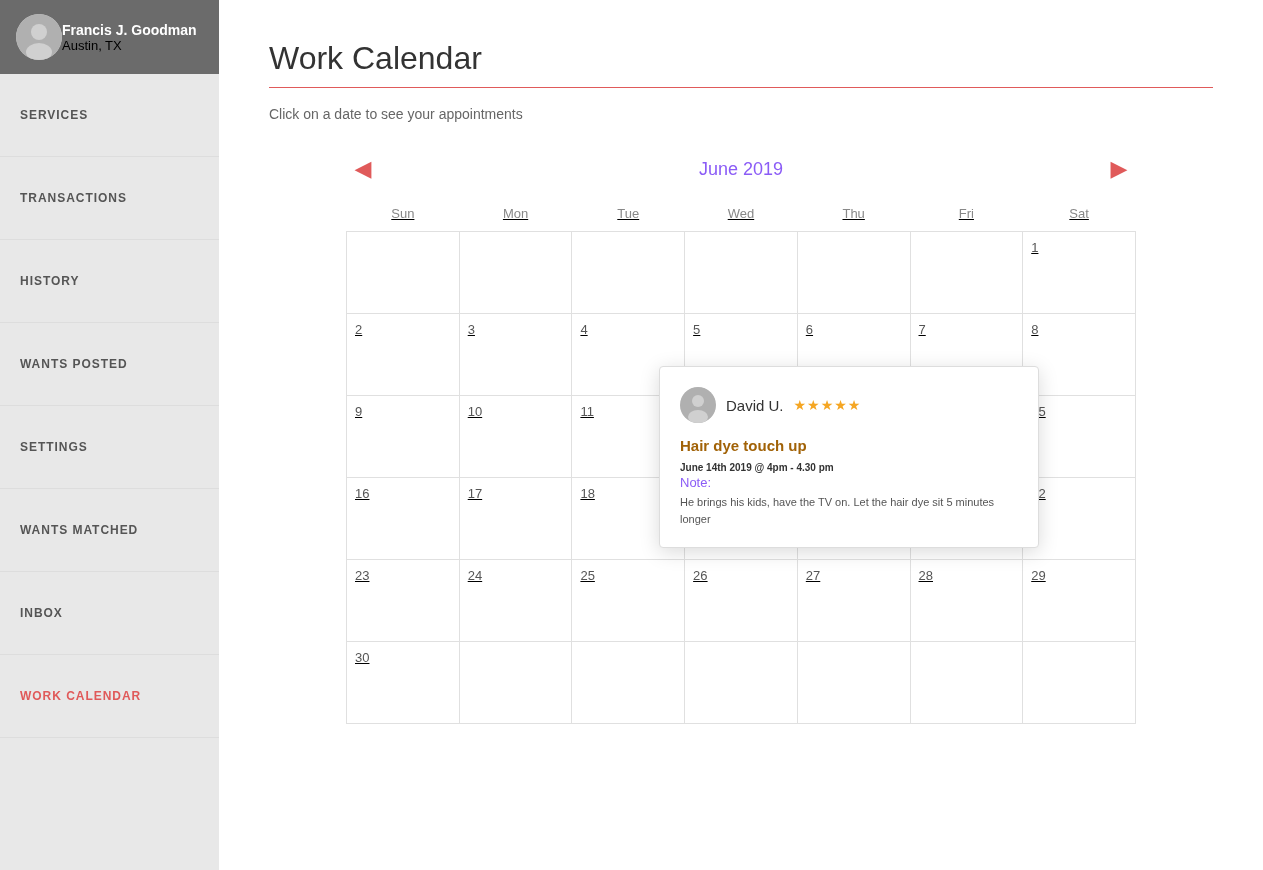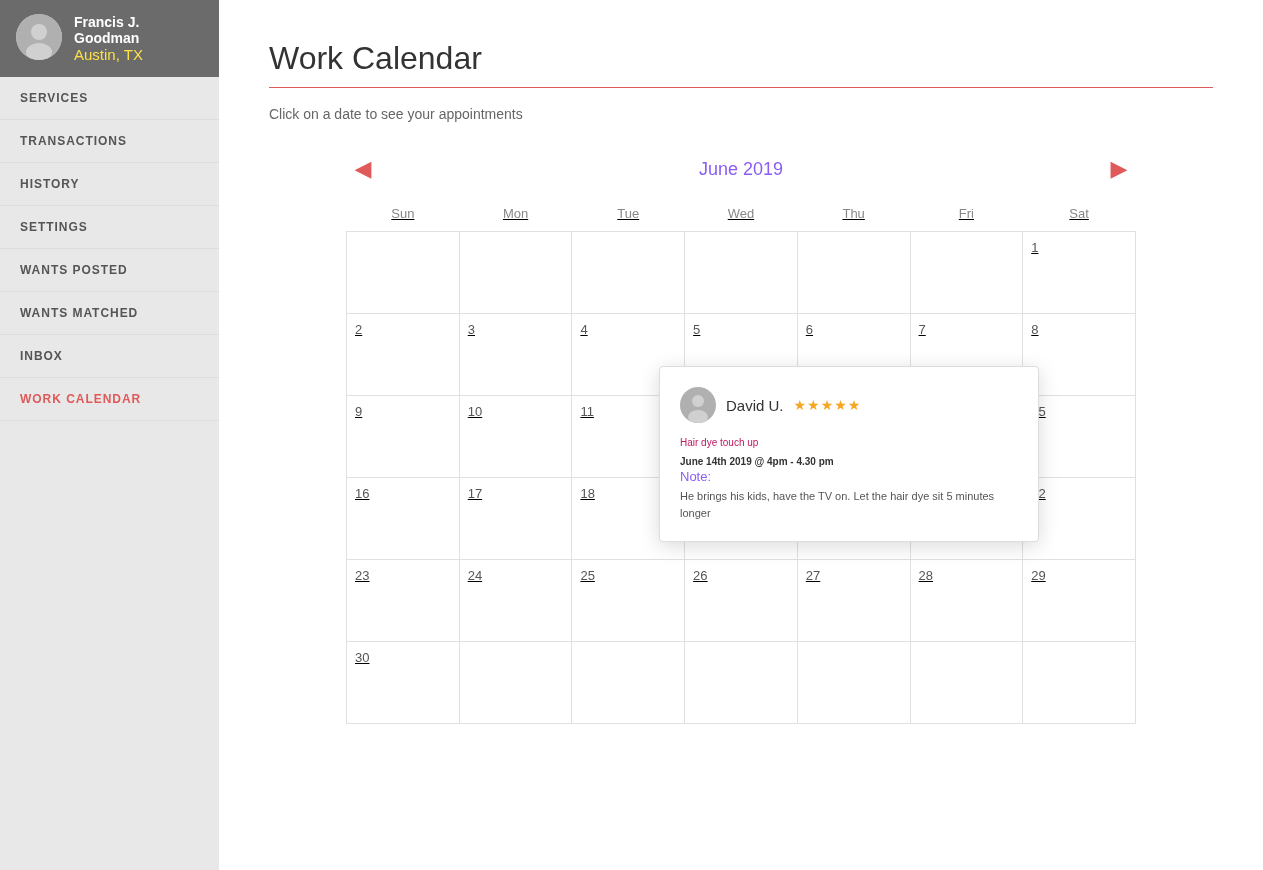--- a/index.html
+++ b/index.html
@@ -10,38 +10,38 @@
       width: 219px;
       min-width: 219px;
       background: #e8e8e8;
       display: flex;
       flex-direction: column;
       height: 870px;
     }
     #sidebar-profile {
       background: #6b6b6b;
       display: flex;
+      align-items: center;
       padding: 14px 16px;
-      gap: 12px;
     }
     #sidebar-avatar {
       width: 46px;
       height: 46px;
       border-radius: 50%;
       overflow: hidden;
       flex-shrink: 0;
       background: #ccc;
     }
     #sidebar-avatar svg { width: 100%; height: 100%; }
     #sidebar-profile-info { display: flex; flex-direction: column; }
     #sidebar-name { color: #fff; font-size: 14px; font-weight: 600; }
-    #sidebar-location { color: #fde047; font-size: 15px; }
+    #sidebar-location { color: #000000; font-size: 13px; }
 
     .sidebar-nav-item {
-      padding: 14px 20px;
+      padding: 34px 20px;
       color: #555;
       font-size: 12px;
       font-weight: 600;
       letter-spacing: 0.08em;
       border-bottom: 1px solid #ddd;
       cursor: pointer;
       background: #e8e8e8;
     }
     .sidebar-nav-item.active { color: #e05a5a; background: #e8e8e8; }
 
@@ -177,21 +177,21 @@
     #popup-avatar {
       width: 36px;
       height: 36px;
       border-radius: 50%;
       background: #ccc;
       overflow: hidden;
     }
     #popup-avatar svg { width: 100%; height: 100%; }
     #popup-name { font-size: 15px; color: #333; font-weight: 500; }
     #popup-stars { color: #f5a623; font-size: 14px; letter-spacing: 1px; }
-    #popup-service-title { color: #be185d; font-size: 10px; font-weight: 400; margin-bottom: 8px; }
+    #popup-service-title { color: #a16207; font-size: 15px; font-weight: 700; margin-bottom: 8px; }
     #popup-datetime { font-size: 10px; font-weight: 700; color: #333; margin-bottom: 2px; }
     #popup-address { font-size: 13px; color: #555; margin-bottom: 12px; }
     #popup-note-label { font-size: 13px; color: #8b5cf6; margin-bottom: 4px; }
     #popup-note-text { font-size: 11px; color: #555; line-height: 1.5; }
   </style>
 </head>
 <body>
 
 <div id="sidebar">
   <div id="sidebar-profile">
@@ -204,22 +204,22 @@
     </div>
     <div id="sidebar-profile-info">
       <span id="sidebar-name">Francis J. Goodman</span>
       <span id="sidebar-location">Austin, TX</span>
     </div>
   </div>
   <div id="sidebar-nav">
       <div class="sidebar-nav-item">SERVICES</div>
       <div class="sidebar-nav-item">TRANSACTIONS</div>
       <div class="sidebar-nav-item">HISTORY</div>
+      <div class="sidebar-nav-item">WANTS POSTED</div>
       <div class="sidebar-nav-item">SETTINGS</div>
-      <div class="sidebar-nav-item">WANTS POSTED</div>
       <div class="sidebar-nav-item">WANTS MATCHED</div>
       <div class="sidebar-nav-item">INBOX</div>
       <div class="sidebar-nav-item active">WORK CALENDAR</div>
     </div>
 </div>
 
 <div id="main">
   <h1 id="page-title">Work Calendar</h1>
   <hr id="title-divider">
   <p id="subtitle">Click on a date to see your appointments</p>

